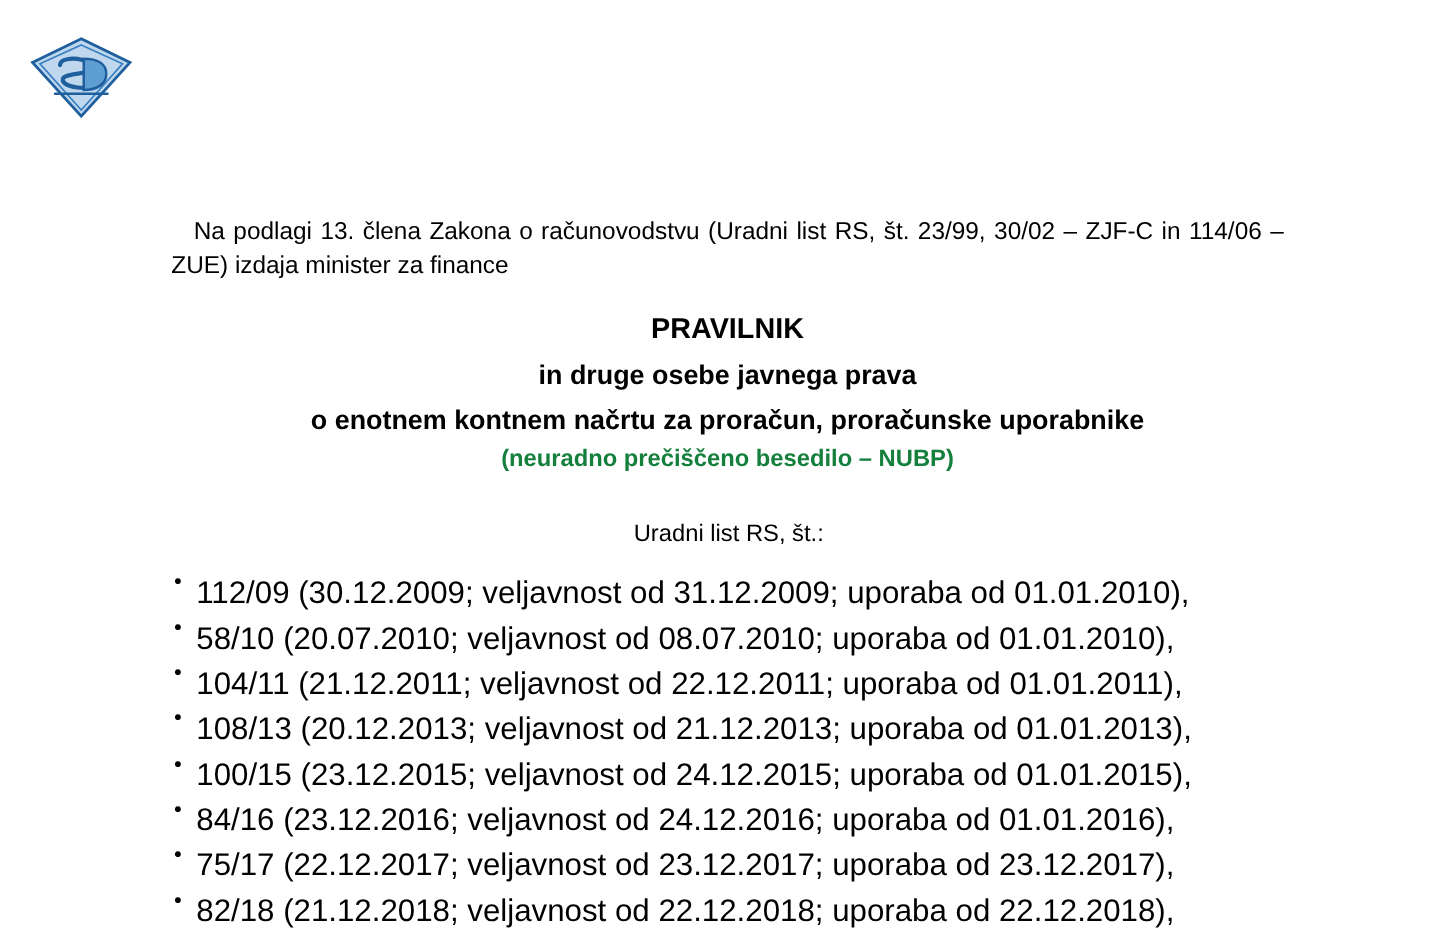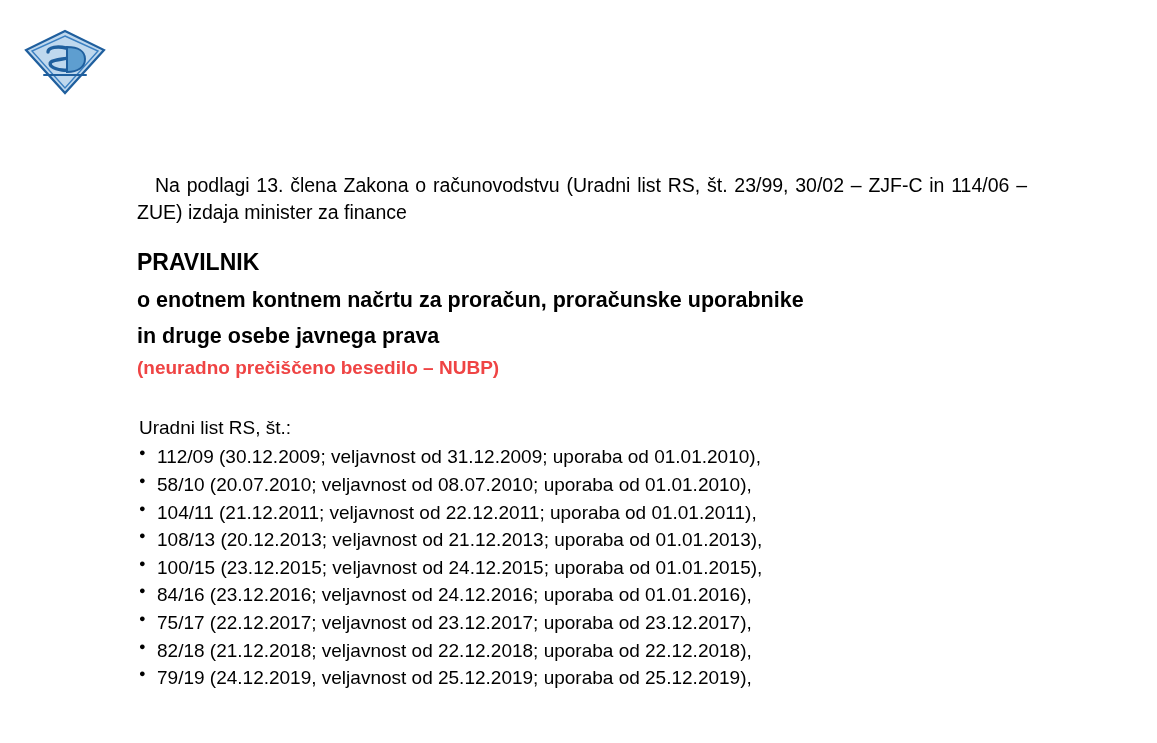--- a/index.html
+++ b/index.html
@@ -35,58 +35,60 @@
 
   .intro {
     font-size: 19.5px;
     line-height: 1.36;
     text-align: justify;
     text-indent: 18px;
     margin: 12px 0 18px 0;
   }
 
   .title-block {
+    text-align: center;
     margin-top: 22px;
   }
   .title-main {
     font-size: 23px;
     font-weight: bold;
     line-height: 1.38;
     margin: 0;
   }
   .title-sub {
     font-size: 21.5px;
     font-weight: bold;
     line-height: 1.40;
     margin: 6px 0 0 0;
   }
   .title-note {
     font-size: 19px;
     font-weight: bold;
-    color: #ef4444;
+    color: #15803d;
     margin: 4px 0 0 0;
     line-height: 1.35;
   }
 
   .gazette {
     margin-top: 34px;
   }
   .gazette-label {
     font-size: 19px;
-    margin: 0 0 3px 2px;
+    margin: 0 0 16px 2px;
     line-height: 1.35;
+    text-align: center;
   }
   .gazette-list {
     list-style: none;
     margin: 0;
     padding: 0;
   }
   .gazette-list li {
     position: relative;
-    font-size: 19px;
+    font-size: 25px;
     line-height: 1.455;
     padding-left: 20px;
     white-space: nowrap;
   }
   .gazette-list li::before {
     content: "\25CF";
     position: absolute;
     left: 2px;
     top: -1px;
     font-size: 11px;
@@ -107,22 +109,22 @@
     <path d="M22 47 L64 47" stroke="#1f5f9e" stroke-width="2" stroke-linecap="round"></path>
   </svg>
 </div>
 
 <div class="doc">
 
   <p class="intro">Na podlagi 13. člena Zakona o računovodstvu (Uradni list RS, št. 23/99, 30/02 – ZJF-C in 114/06 – ZUE) izdaja minister za finance</p>
 
   <div class="title-block">
     <p class="title-main">PRAVILNIK</p>
+    <p class="title-sub">in druge osebe javnega prava</p>
     <p class="title-sub">o enotnem kontnem načrtu za proračun, proračunske uporabnike</p>
-    <p class="title-sub">in druge osebe javnega prava</p>
     <p class="title-note">(neuradno prečiščeno besedilo – NUBP)</p>
   </div>
 
   <div class="gazette">
     <p class="gazette-label">Uradni list RS, št.:</p>
     <ul class="gazette-list" id="gazette-list">
         <li>112/09 (30.12.2009; veljavnost od 31.12.2009; uporaba od 01.01.2010),</li>
         <li>58/10 (20.07.2010; veljavnost od 08.07.2010; uporaba od 01.01.2010),</li>
         <li>104/11 (21.12.2011; veljavnost od 22.12.2011; uporaba od 01.01.2011),</li>
         <li>108/13 (20.12.2013; veljavnost od 21.12.2013; uporaba od 01.01.2013),</li>

